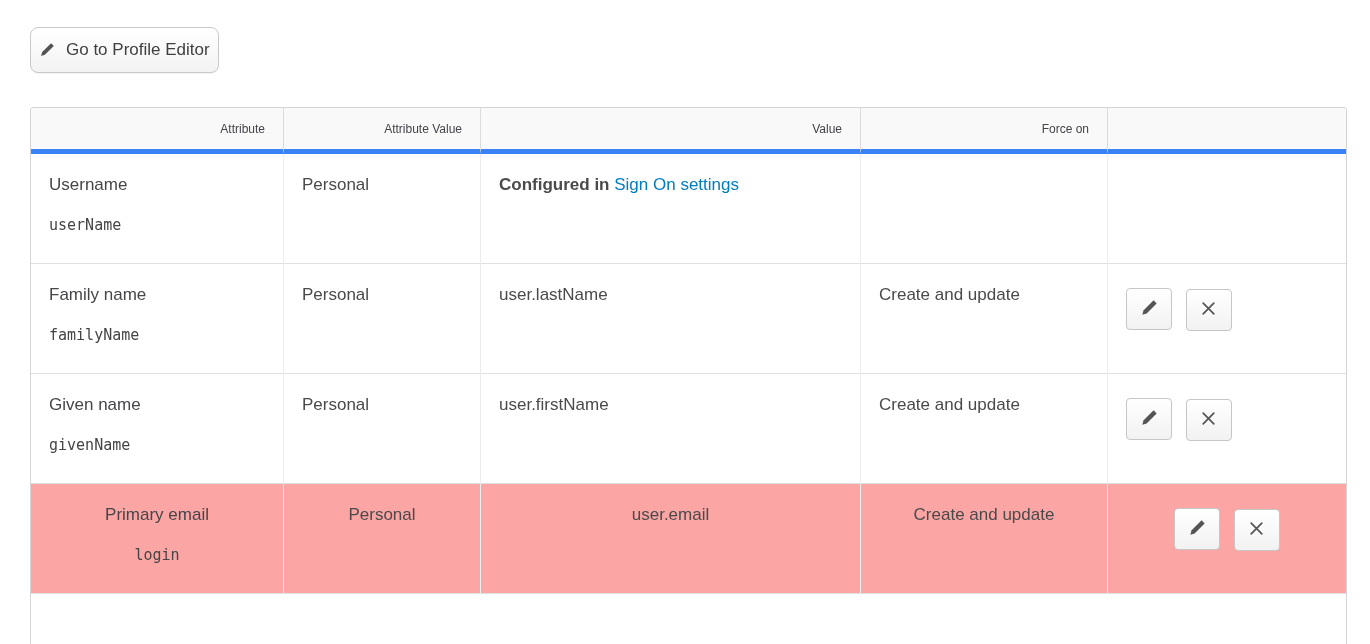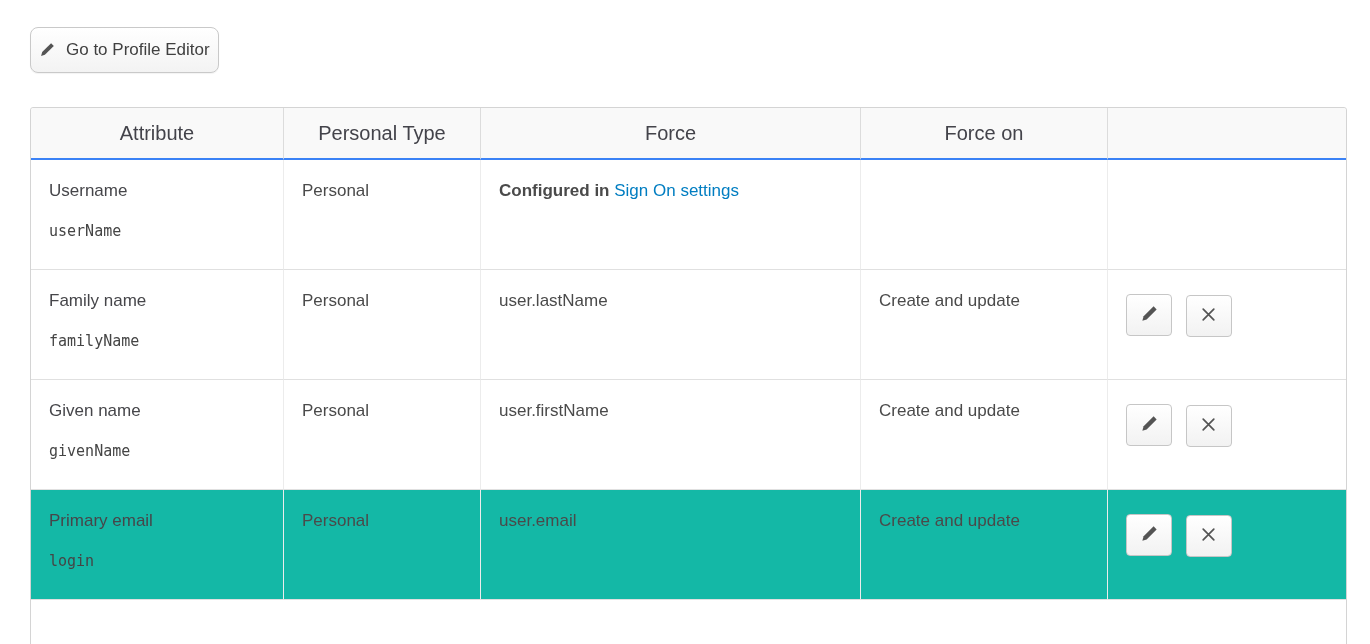--- a/index.html
+++ b/index.html
@@ -37,41 +37,41 @@
     width: 1315px;
     border-collapse: separate;
     border-spacing: 0;
     border: 1px solid #d4d4d4;
     border-radius: 3px;
     font-size: 17px;
     table-layout: fixed;
   }
   th {
     background: #f9f9f9;
-    text-align: center;
+    text-align: right;
     font-weight: 400;
-    font-size: 20px;
+    font-size: 12px;
     color: #43434a;
     padding: 14px 18px 13px 18px;
-    border-bottom: 2px solid #3b82f6;
+    border-bottom: 5px solid #3b82f6;
     border-right: 1px solid #dcdcdc;
   }
   th:last-child { border-right: none; }
   th:first-child { border-top-left-radius: 3px; }
   th:last-child { border-top-right-radius: 3px; }
   td {
     vertical-align: top;
     padding: 21px 18px 24px 18px;
     border-bottom: 1px solid #e0e0e0;
     border-right: 1px solid #ececec;
     color: #4a4a4a;
     height: 110px;
   }
   td:last-child { border-right: none; }
-  tr.highlight td { background: #14b8a6; }
+  tr.highlight td { background: #fca5a5; text-align: center; }
 
   .attr-label { color: #46464a; }
   .attr-name {
     margin-top: 21px;
     font-family: "DejaVu Sans Mono", monospace;
     font-size: 15px;
     color: #454545;
   }
   .value-prefix { margin-right: 0.28em; font-weight: bold; }
   a.link { color: #007dc1; text-decoration: none; cursor: pointer; text-align: center; }
@@ -115,22 +115,22 @@
     <colgroup>
       <col style="width:253px">
       <col style="width:197px">
       <col style="width:380px">
       <col style="width:247px">
       <col style="width:238px">
     </colgroup>
     <thead>
       <tr>
         <th>Attribute</th>
-        <th>Personal Type</th>
-        <th>Force</th>
+        <th>Attribute Value</th>
+        <th>Value</th>
         <th>Force on</th>
         <th></th>
       </tr>
     </thead>
     <tbody>
 
       <tr>
         <td>
           <div class="attr-label">Username</div>
           <div class="attr-name">userName</div>

